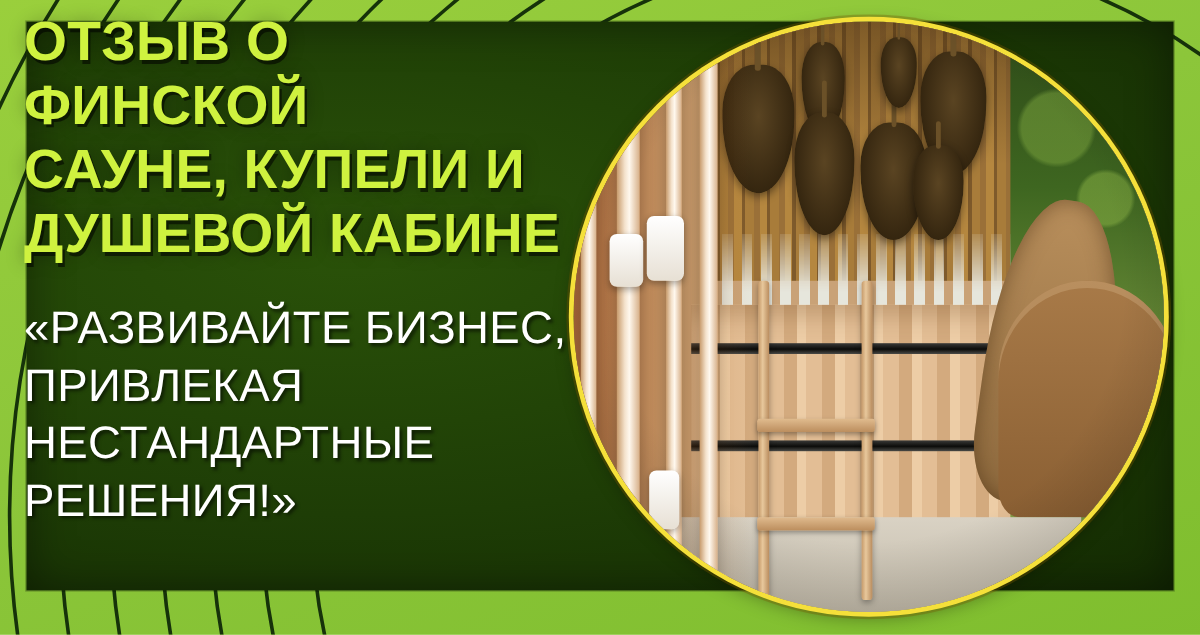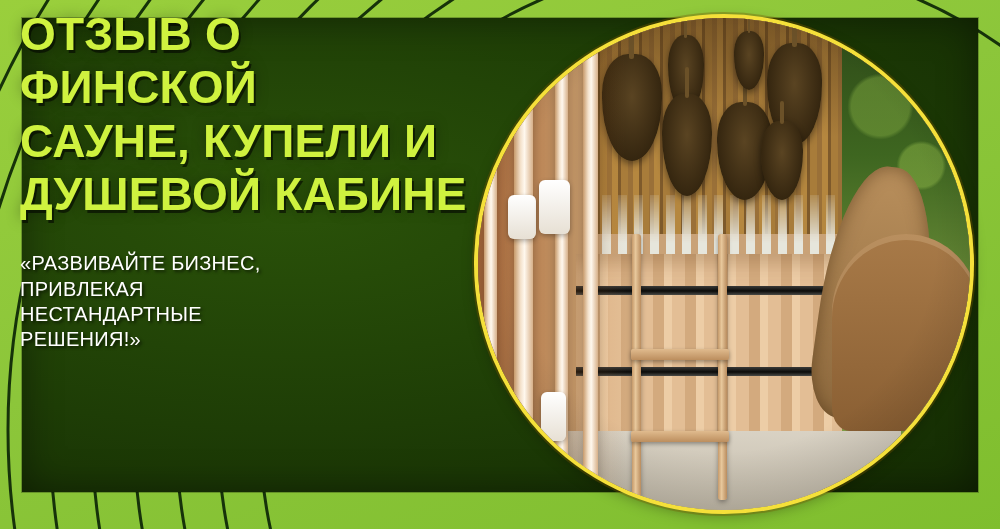--- a/index.html
+++ b/index.html
@@ -56,21 +56,21 @@
     line-height:1.16;
     font-weight:700;
     letter-spacing:.2px;
     text-transform:uppercase;
     text-shadow:2px 3px 0 rgba(0,0,0,.55), 0 0 14px rgba(0,0,0,.35);
     white-space:pre-line;
   }
   .subline{
     margin:30px 0 0 0;
     color:#FFFFFF;
-    font-size:20px;
+    font-size:38px;
     line-height:1.26;
     font-weight:400;
     letter-spacing:.3px;
     text-transform:uppercase;
     text-shadow:2px 2px 3px rgba(0,0,0,.6);
     white-space:pre-line;
   }
 
   
   .photo-circle{

